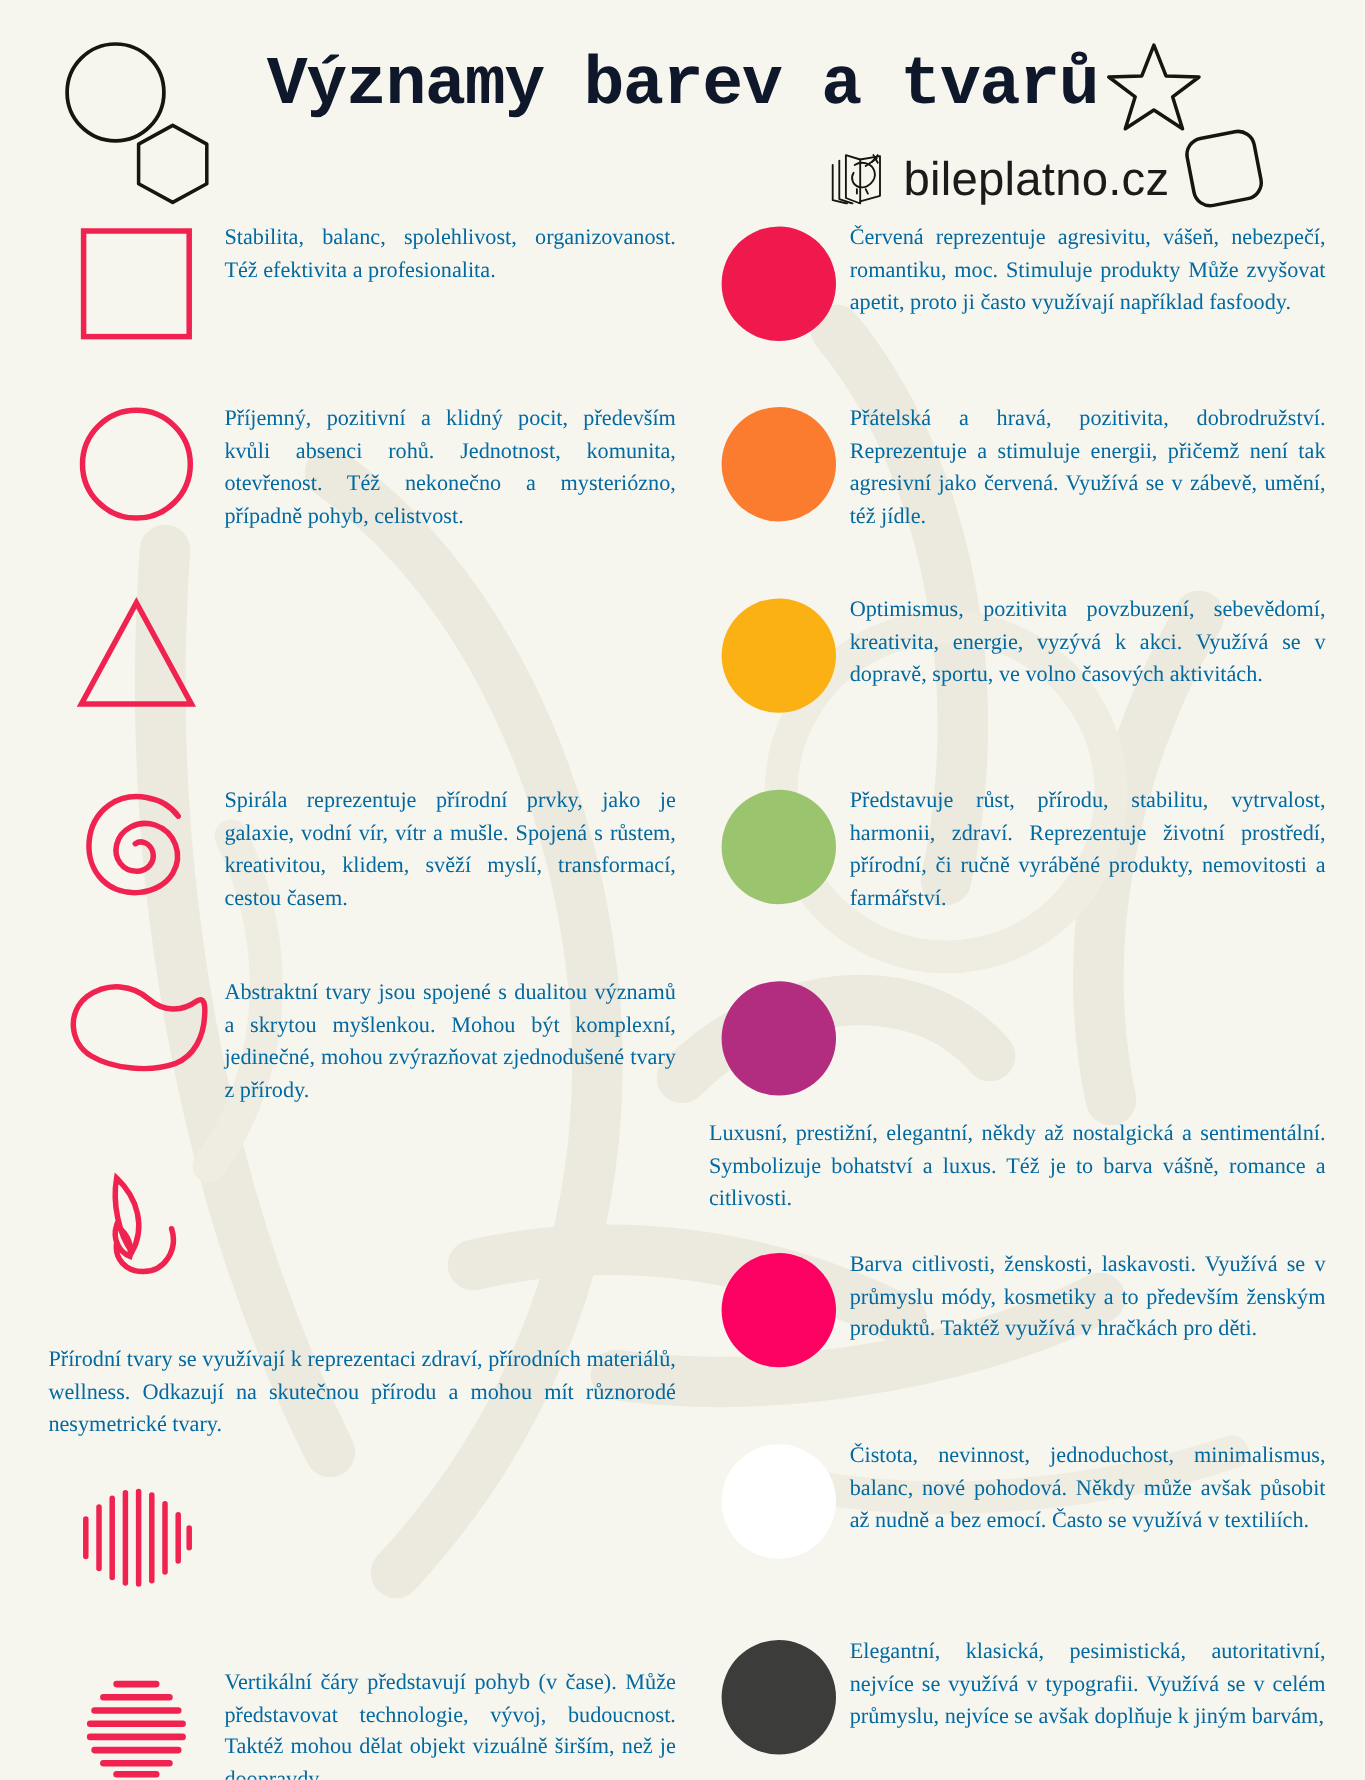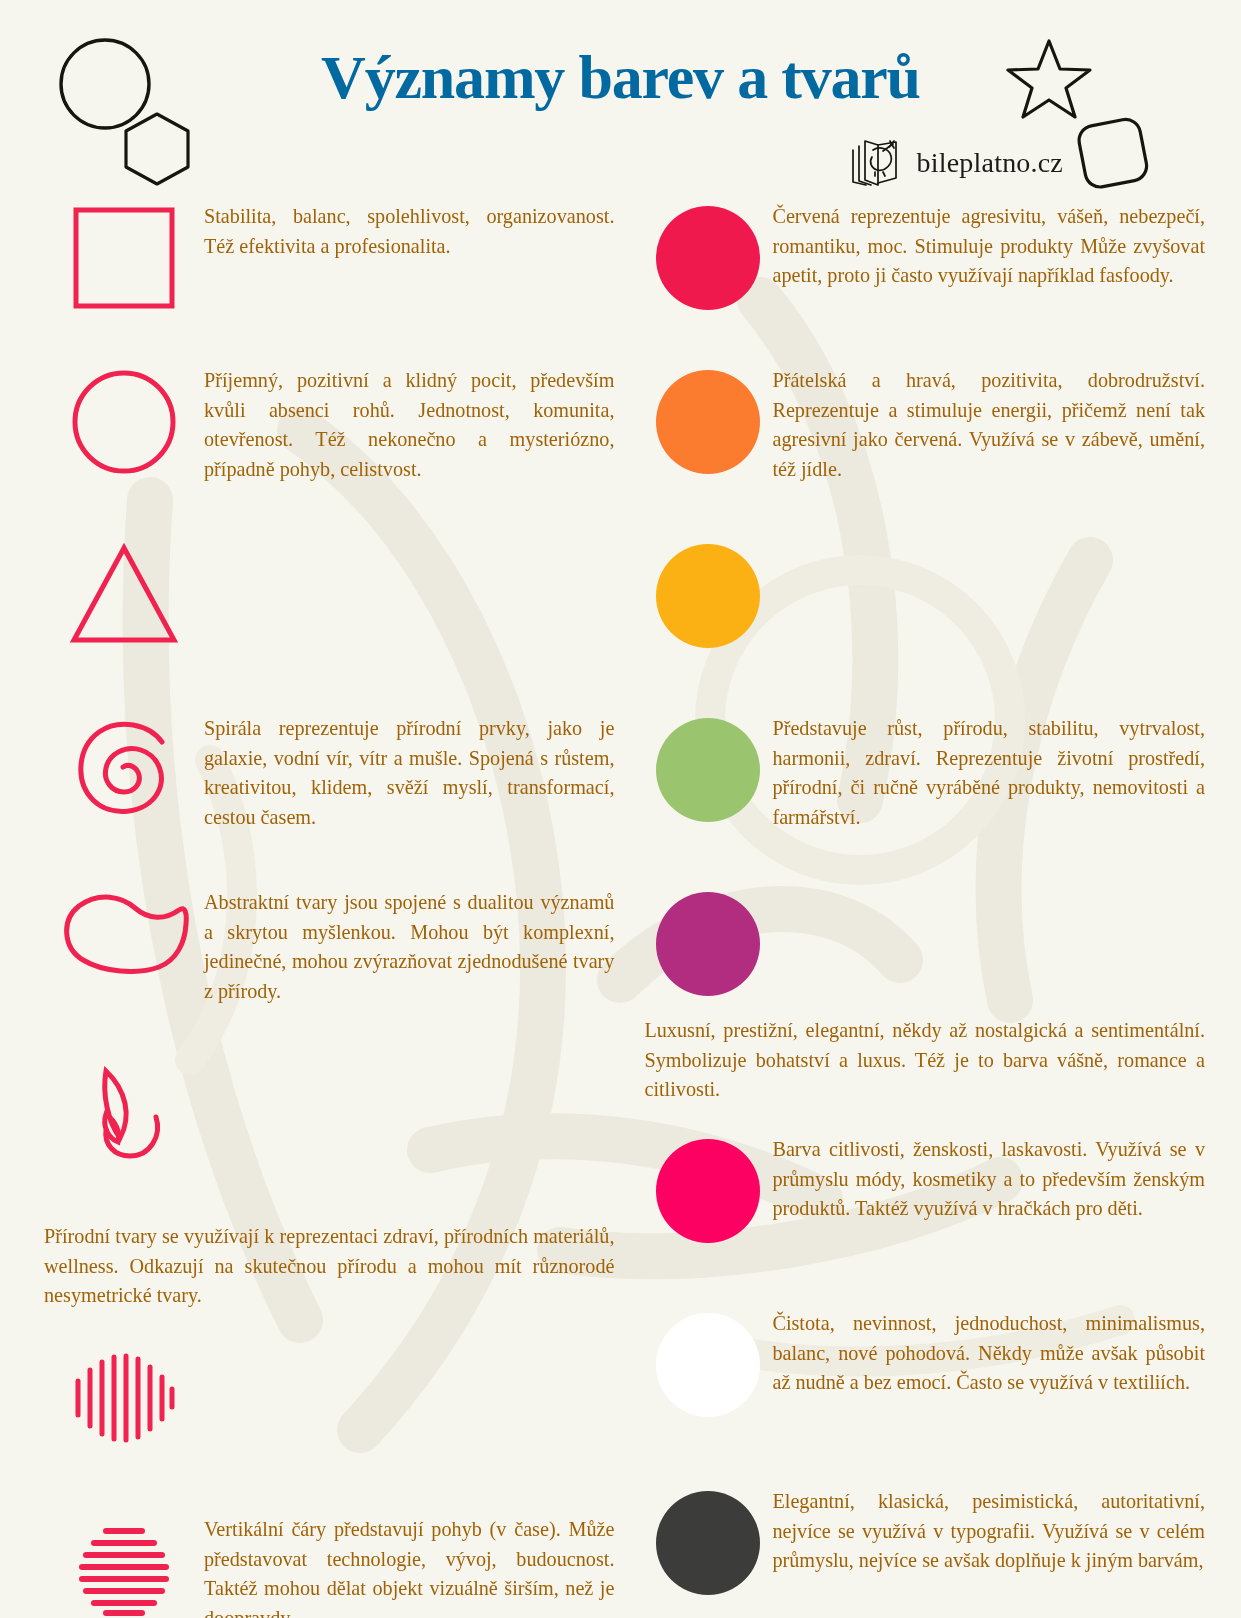--- a/index.html
+++ b/index.html
@@ -49,39 +49,39 @@
   .deco-circle { left: 56px; top: 35px; }
   .deco-hex    { left: 122px; top: 110px; }
   .deco-star   { left: 1003px; top: 35px; }
   .deco-rsq    { left: 1070px; top: 110px; }
 
   .title {
     position: absolute;
     left: 0; right: 0;
     top: 42px;
     text-align: center;
-    font-family: Liberation Serif, serif;
+    font-family: Liberation Mono, monospace;
     font-weight: 700;
     font-size: 62px;
     letter-spacing: -1.2px;
-    color: #0369a1;
+    color: #0f172a;
     white-space: nowrap;
   }
 
   .brand {
     position: absolute;
     right: 178px;
     top: 136px;
     display: flex;
     align-items: center;
     gap: 10px;
   }
   .brand-name {
-    font-family: Liberation Serif, serif;
-    font-size: 28px;
+    font-family: Liberation Sans, sans-serif;
+    font-size: 43px;
     color: #1b1b19;
     letter-spacing: .2px;
   }
 
   
   .columns {
     display: flex;
     padding: 0 36px 0 44px;
     gap: 30px;
   }
@@ -114,21 +114,21 @@
     width: 104px;
     height: 104px;
     border-radius: 50%;
   }
 
   .text {
     flex: 1;
     text-align: justify;
     font-size: 20.2px;
     line-height: 1.47;
-    color: #a16207;
+    color: #0369a1;
     hyphens: manual;
     padding-top: 2px;
   }
   .col-right .text { font-size: 20.2px; }
 
   
   .r0 { min-height: 136px; }
   .r1 { min-height: 146px; }
   .r2 { min-height: 146px; }
   .r3 { min-height: 146px; }
@@ -333,20 +333,21 @@
         <div class="swatch-cell">
           <span class="dot" style="background:#fb7b2f"></span>
         </div>
         <div class="text">Přátelská a hravá, pozitivita, dobrodružství. Reprezentuje a stimuluje energii, přičemž není tak agresivní jako červená. Využívá se v zábevě, umění, též jídle.</div>
       </div>
 
       <div class="row r2">
         <div class="swatch-cell">
           <span class="dot" style="background:#fbb113"></span>
         </div>
+        <div class="text">Optimismus, pozitivita povzbuzení, sebevědomí, kreativita, energie, vyzývá k akci. Využívá se v dopravě, sportu, ve volno časových aktivitách.</div>
       </div>
 
       <div class="row r3">
         <div class="swatch-cell">
           <span class="dot" style="background:#9bc46e"></span>
         </div>
         <div class="text">Představuje růst, přírodu, stabilitu, vytrvalost, harmonii, zdraví. Reprezentuje životní prostředí, přírodní, či ručně vyráběné produkty, nemovitosti a farmářství.</div>
       </div>
 
 

